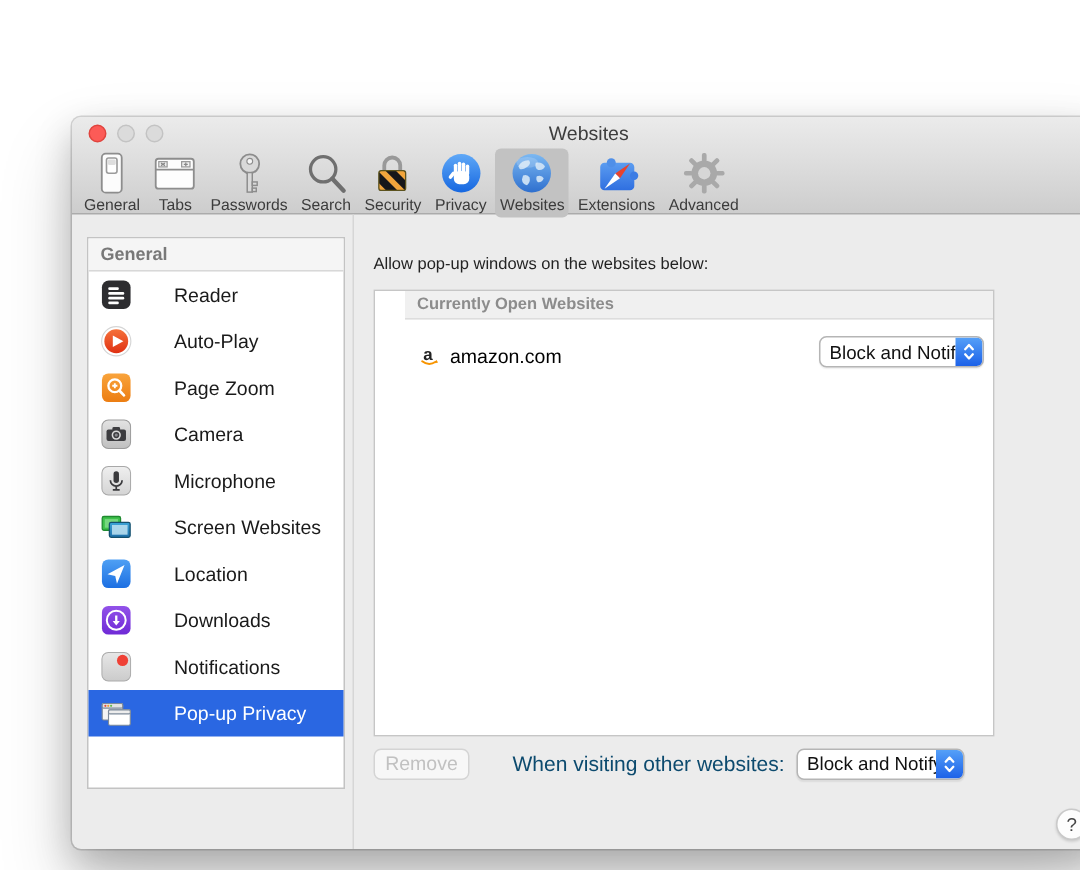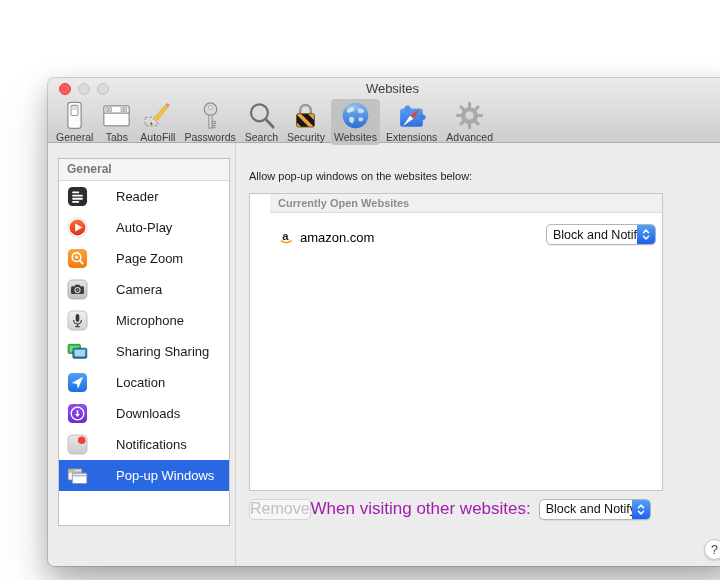--- a/index.html
+++ b/index.html
@@ -95,24 +95,24 @@
   .row-select{width:110px;}
 
   
   .footer-row{
     position:absolute;left:13px;top:355px;width:394px;height:22px;
     display:flex;align-items:center;box-sizing:border-box;
   }
   .remove-btn{
     width:64px;height:21px;box-sizing:border-box;
     background:#f7f7f7;border:1px solid #d4d4d4;border-radius:5px;
-    font-size:16px;color:#c1c1c1;line-height:18px;padding:0;
+    font-size:13px;color:#c1c1c1;line-height:18px;padding:0;
   }
   .footer-right{margin-left:auto;display:flex;align-items:center;gap:8px;}
-  .footer-label{font-size:17px;color:#a21caf;white-space:nowrap;}
+  .footer-label{font-size:14px;color:#0c4a6e;white-space:nowrap;}
   .footer-select{width:112px;}
 
   .help-btn{
     position:absolute;right:12px;bottom:6px;width:21px;height:21px;
     border-radius:50%;background:#fdfdfd;border:1px solid #c9c9c9;
     box-shadow:0 1px 2px rgba(0,0,0,0.16);
     font-size:12.5px;color:#444;line-height:18px;text-align:center;padding:0;
   }
 </style>
 </head>
@@ -348,41 +348,41 @@
           <span class="tb-label">General</span>
         </button>
         <button class="tb-item">
           <svg class="tb-icon">
             <use href="#sym-tabs"></use>
           </svg>
           <span class="tb-label">Tabs</span>
         </button>
         <button class="tb-item">
           <svg class="tb-icon">
-            <use href="#sym-autofill"></use>
-          </svg>
-          <span class="tb-label">AutoFill</span>
-        </button>
-        <button class="tb-item">
-          <svg class="tb-icon">
             <use href="#sym-key"></use>
           </svg>
           <span class="tb-label">Passwords</span>
         </button>
         <button class="tb-item">
           <svg class="tb-icon">
             <use href="#sym-search"></use>
           </svg>
           <span class="tb-label">Search</span>
         </button>
         <button class="tb-item">
           <svg class="tb-icon">
             <use href="#sym-lock"></use>
           </svg>
           <span class="tb-label">Security</span>
+        </button>
+        <button class="tb-item">
+          <svg class="tb-icon">
+            <use href="#sym-hand"></use>
+          </svg>
+          <span class="tb-label">Privacy</span>
         </button>
         <button class="tb-item selected">
           <svg class="tb-icon">
             <use href="#sym-globe"></use>
           </svg>
           <span class="tb-label">Websites</span>
         </button>
         <button class="tb-item">
           <svg class="tb-icon">
             <use href="#sym-puzzle"></use>
@@ -431,21 +431,21 @@
             <div class="sidebar-item">
               <svg class="item-icon">
                 <use href="#sym-mic"></use>
               </svg>
               <span class="item-label">Microphone</span>
             </div>
             <div class="sidebar-item">
               <svg class="item-icon">
                 <use href="#sym-screenshare"></use>
               </svg>
-              <span class="item-label">Sharing Sharing</span>
+              <span class="item-label">Screen Websites</span>
             </div>
             <div class="sidebar-item">
               <svg class="item-icon">
                 <use href="#sym-location"></use>
               </svg>
               <span class="item-label">Location</span>
             </div>
             <div class="sidebar-item">
               <svg class="item-icon">
                 <use href="#sym-downloads"></use>
@@ -455,21 +455,21 @@
             <div class="sidebar-item">
               <svg class="item-icon">
                 <use href="#sym-notifications"></use>
               </svg>
               <span class="item-label">Notifications</span>
             </div>
             <div class="sidebar-item selected">
               <svg class="item-icon">
                 <use href="#sym-popups"></use>
               </svg>
-              <span class="item-label">Pop-up Windows</span>
+              <span class="item-label">Pop-up Privacy</span>
             </div>
           </div>
       </div>
     </div>
 
     <div class="main-col">
       <div class="instruction">Allow pop-up windows on the websites below:</div>
 
       <div class="panel">
         <div class="panel-header">Currently Open Websites</div>

